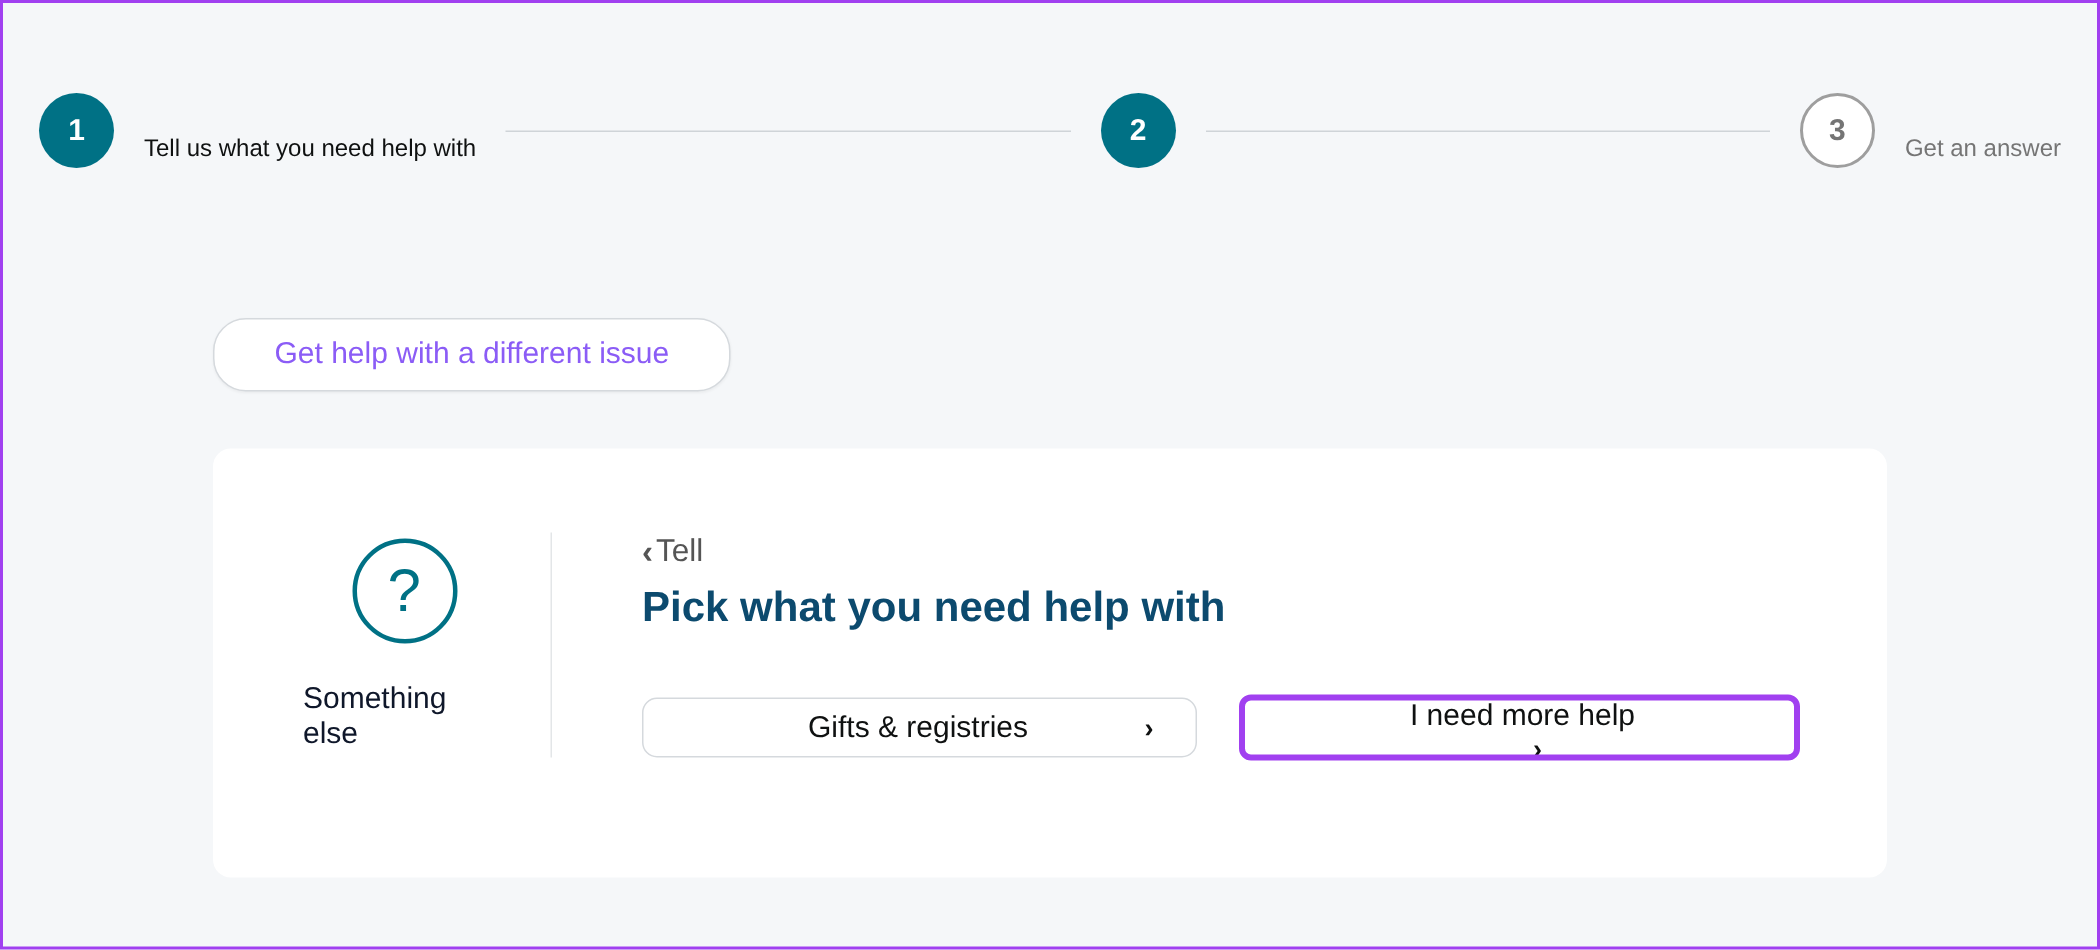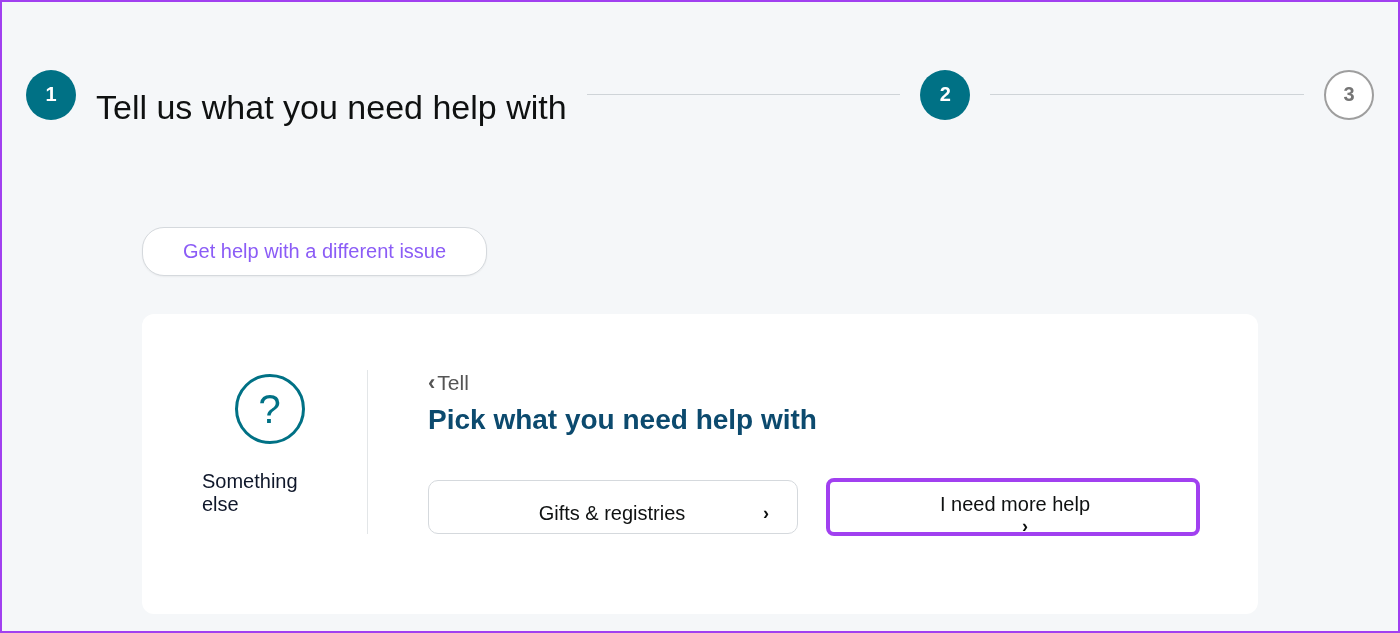--- a/index.html
+++ b/index.html
@@ -40,21 +40,21 @@
     .step-circle.active {
       background: #007185;
       color: #fff;
     }
     .step-circle.inactive {
       background: #fff;
       color: #757575;
       border: 2px solid #9e9e9e;
     }
     .step-label {
-      font-size: 34px;
+      font-size: 16px;
       font-weight: 400;
       color: #0f1111;
       white-space: nowrap;
       margin-top: 26px;
     }
     .step-label.inactive {
       color: #757575;
     }
     .step-connector {
       flex: 1;
@@ -131,28 +131,28 @@
       font-weight: 700;
       color: #0c4a6e;
       margin-bottom: 44px;
     }
     .option-row {
       display: flex;
       gap: 30px;
     }
     .option-btn {
       width: 370px;
-      height: 54px;
+      height: 40px;
       background: #fff;
       border: 1px solid #d5d9dd;
       border-radius: 10px;
       display: flex;
       align-items: center;
       justify-content: space-between;
-      padding: 12px 28px 0 52px;
+      padding: 0 28px 0 52px;
       font-size: 20px;
       color: #0f1111;
       cursor: pointer;
     }
     .option-btn .option-text {
       flex: 1;
       text-align: center;
       padding-right: 20px;
     }
     .option-btn.highlighted {
@@ -177,20 +177,21 @@
     <div class="step-circle active">1</div>
     <div class="step-label">Tell us what you need help with</div>
   </div>
   <div class="step-connector"></div>
   <div class="step">
     <div class="step-circle active">2</div>
   </div>
   <div class="step-connector"></div>
   <div class="step">
     <div class="step-circle inactive">3</div>
+    <div class="step-label inactive">Get an answer</div>
   </div>
 </div>
 
 <button class="diff-issue-btn">Get help with a different issue</button>
 
 <div class="main-card">
   <div class="card-left">
     <div class="question-circle">?</div>
     <div class="card-left-label">Something else</div>
   </div>

